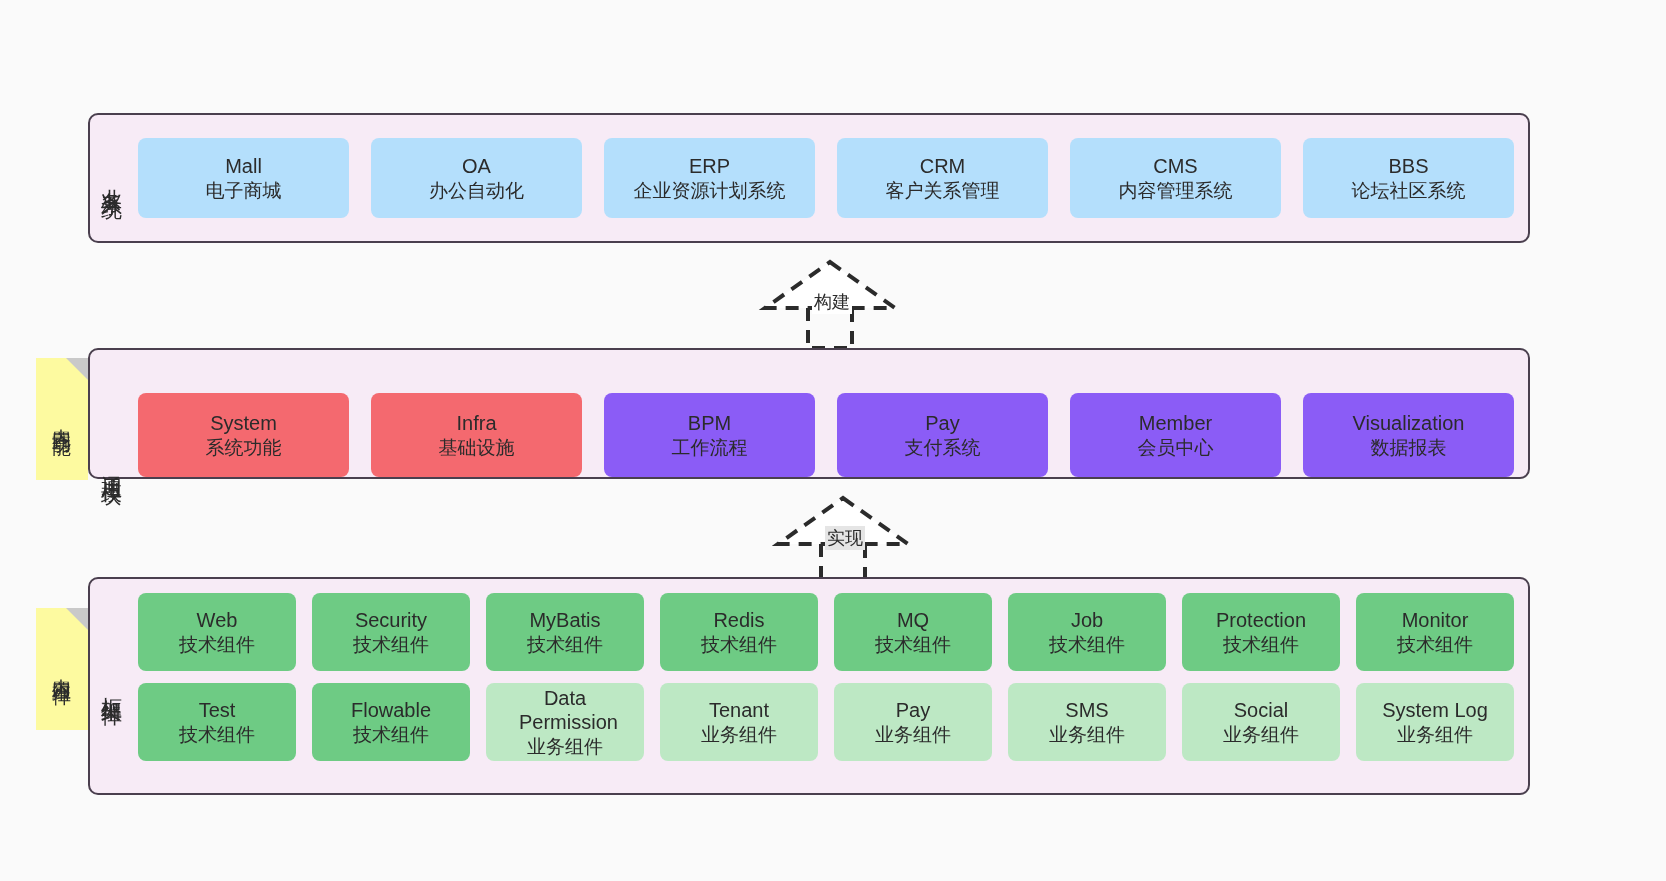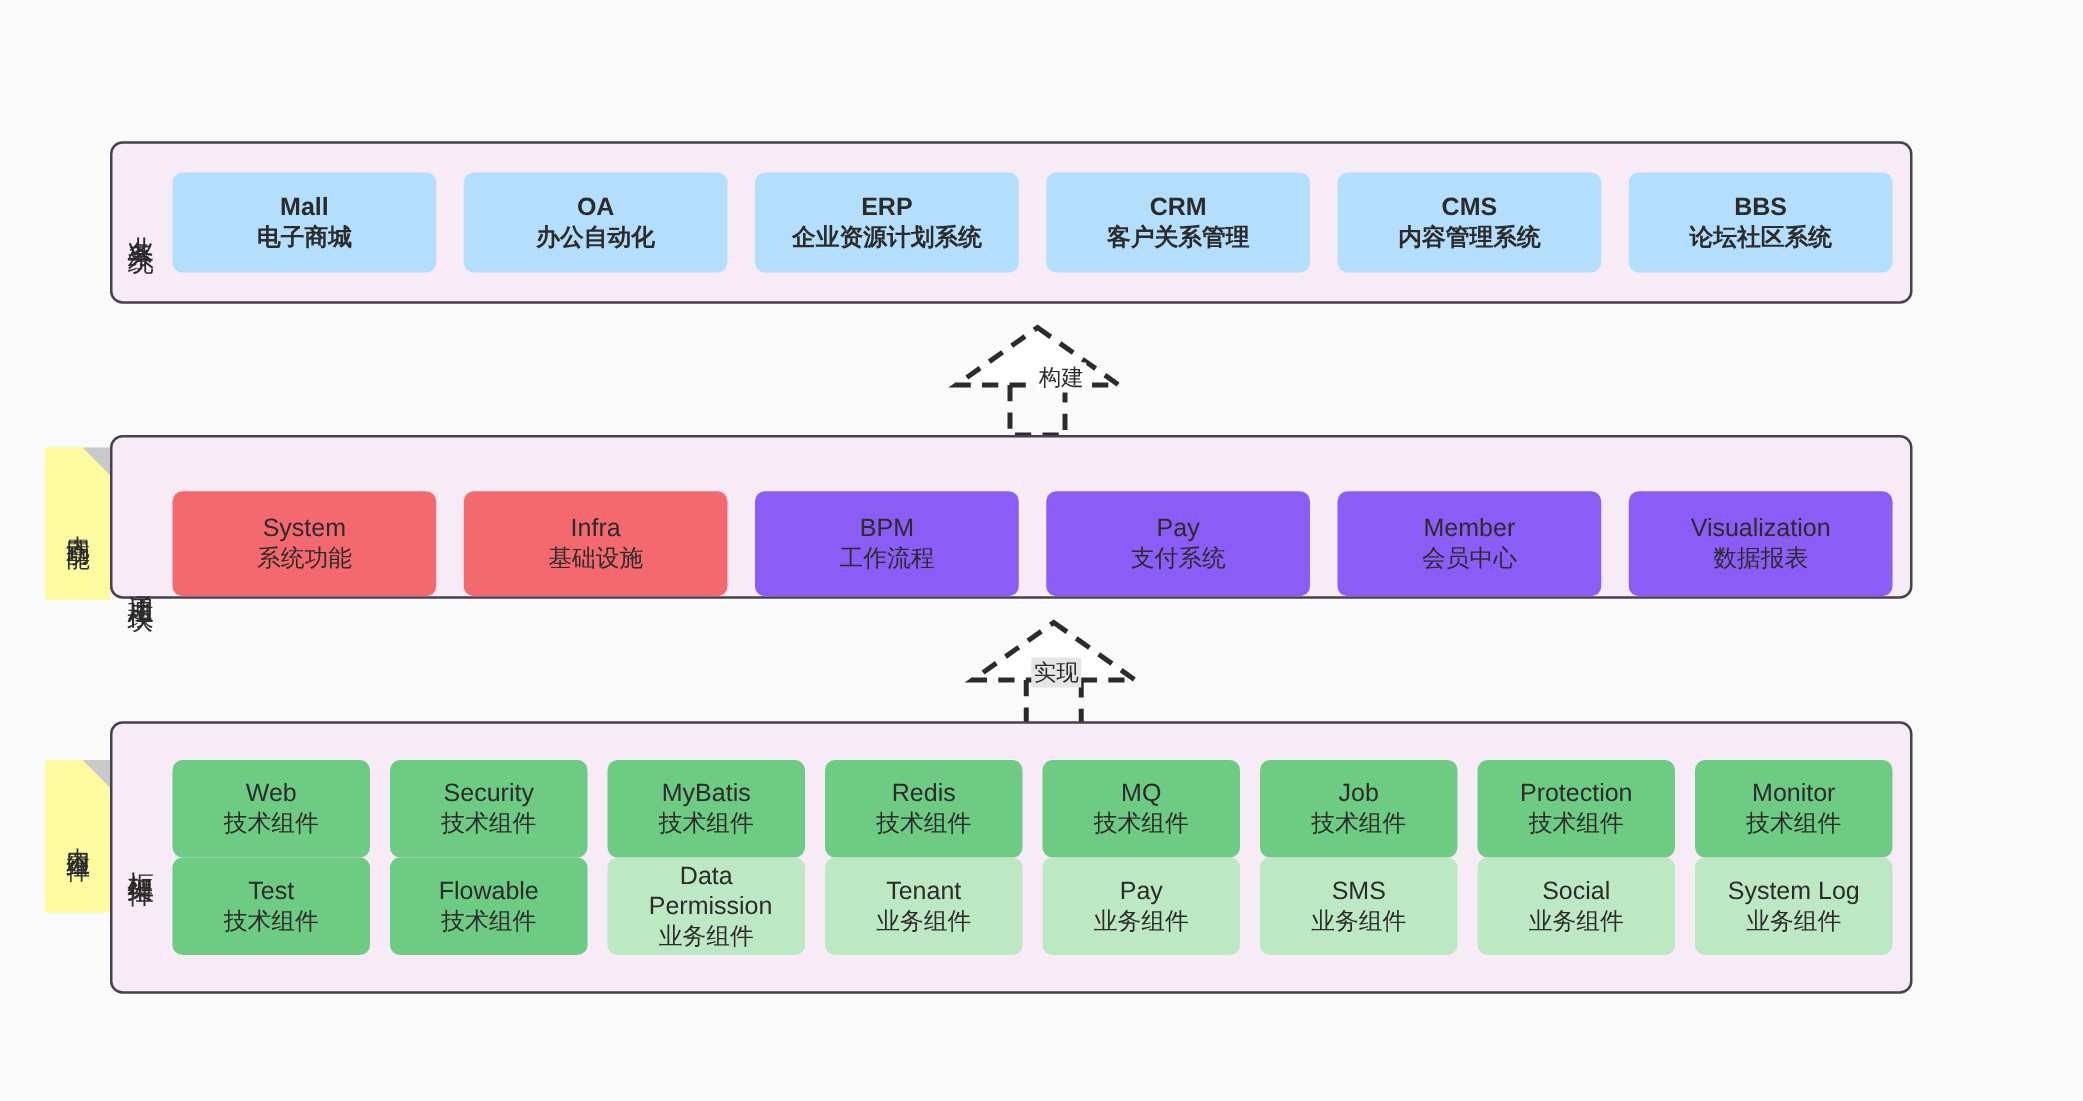--- a/index.html
+++ b/index.html
@@ -41,21 +41,22 @@
     user-select: none;
   }
   .layer-body {
     flex: 1 1 auto;
     display: flex;
     align-items: center;
     padding: 0 14px 0 4px;
   }
   .layer-body.two-rows {
     flex-direction: column;
-    justify-content: center;
+    justify-content: flex-start;
+    gap: 12px;
     padding: 14px 14px 14px 4px;
   }
   .row {
     display: flex;
     width: 100%;
     gap: 22px;
   }
 
   
   .box {
@@ -67,21 +68,21 @@
     justify-content: center;
     text-align: center;
     color: #2b2b2b;
     line-height: 1.22;
     padding: 6px 4px;
     user-select: none;
   }
   .box .t1 { font-size: 20px; }
   .box .t2 { font-size: 19px; }
 
-  .box.biz     { background: #b4dffc; height: 80px; font-weight: bold; }
+  .box.biz     { background: #b4dffc; height: 80px; }
   .box.core    { background: #f4696f; height: 84px; }
   .box.mod     { background: #8b5cf6; height: 84px; }
   .box.tech    { background: #6ecb84; height: 78px; }
   .box.bizcomp { background: #bde8c4; height: 78px; }
 
   
   .sticky {
     position: absolute;
     width: 52px;
     background: #fdfaa0;
@@ -150,21 +151,21 @@
         </div>
       </div>
     </div>
   </div>
 
   <div class="arrow" style="left:755px; top:256px; width:150px; height:95px;">
     <svg width="150" height="95" viewBox="0 0 150 95">
       <path d="M 75 6 L 140 52 L 10 52 Z" fill="#ffffff" stroke="#2b2b2b" stroke-width="4" stroke-dasharray="13,9" stroke-linejoin="miter"></path>
       <path d="M 53 52 L 53 92 L 97 92 L 97 52" fill="none" stroke="#2b2b2b" stroke-width="4" stroke-dasharray="13,9"></path>
     </svg>
-    <span class="lbl" style="left:74px; top:34px; background:#ffffff; padding:0 2px;">构建</span>
+    <span class="lbl" style="left:57px; top:34px; background:#ffffff; padding:0 2px;">构建</span>
   </div>
 
   <div class="sticky" style="left:36px; top:358px; height:122px;">
     <span class="fold"></span>
     <span>内置功能</span>
   </div>
 
   <div class="layer" style="left:88px; top:348px; width:1442px; height:131px;align-items:flex-end;">
     <div class="layer-title">通用模块</div>
     <div class="layer-body">

